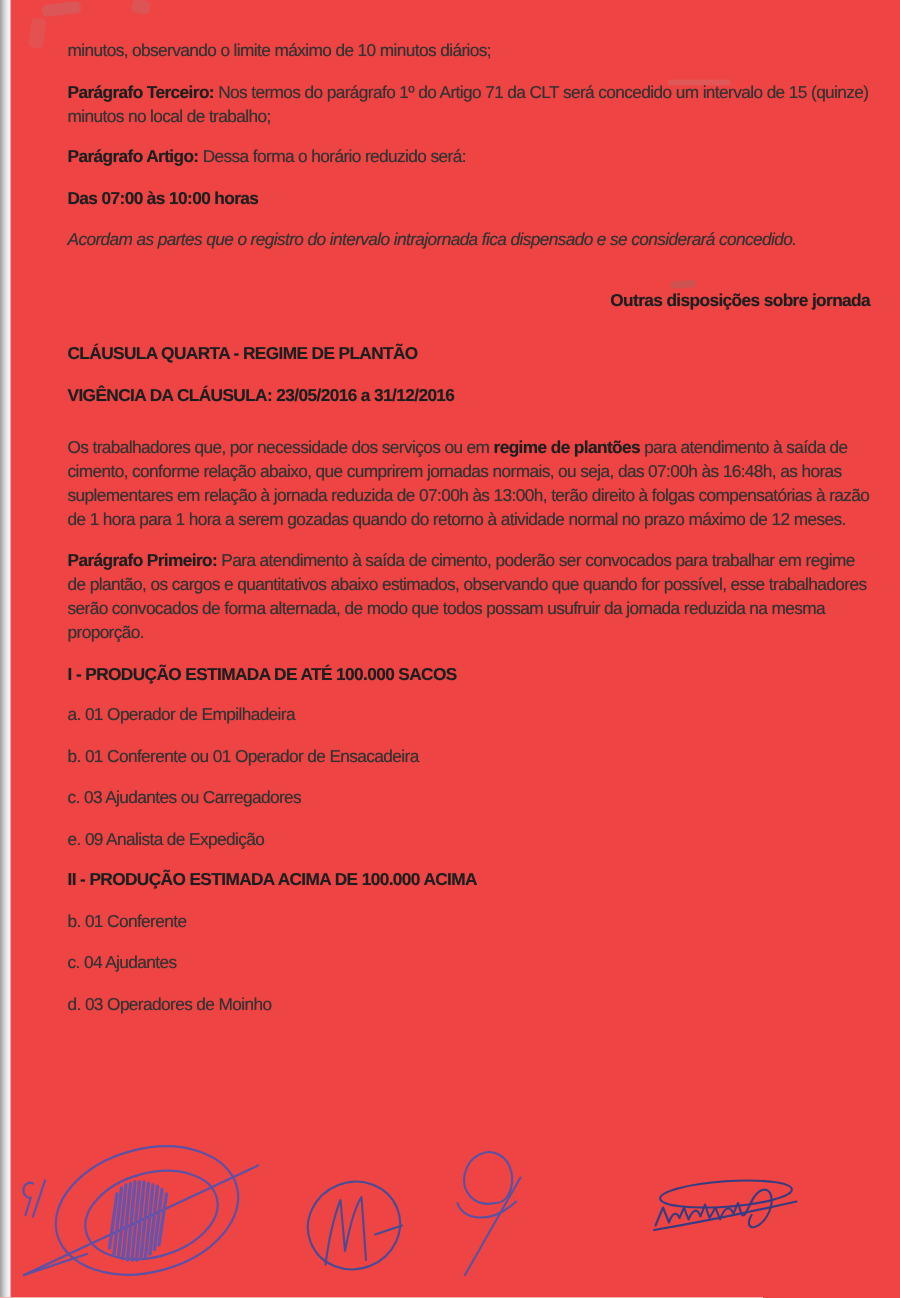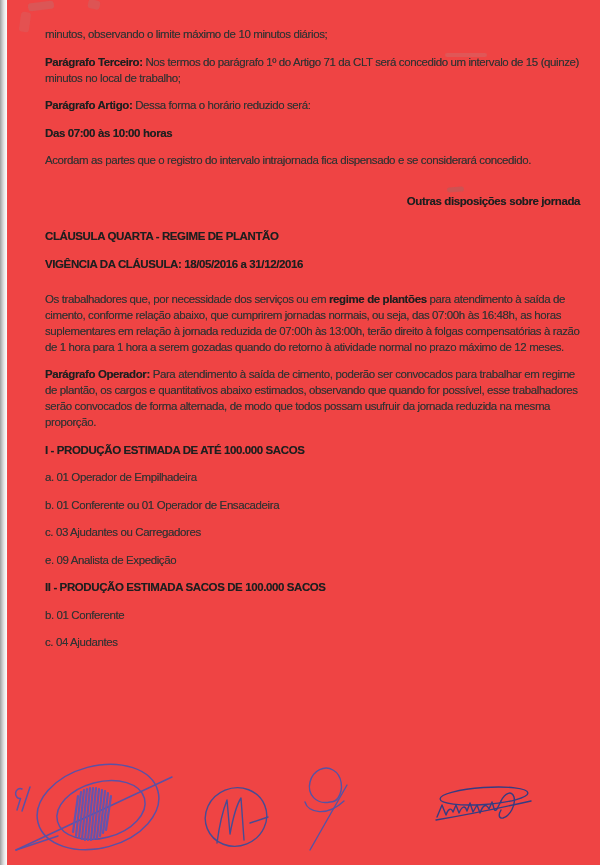--- a/index.html
+++ b/index.html
@@ -18,21 +18,21 @@
     position:absolute; left:45px; top:26px; width:535px;
   }
   .t {
     font-size:11.5px; line-height:16px; letter-spacing:-0.4px;
     margin-bottom:11.5px;
     text-shadow:0 0 0.5px rgba(45,45,45,0.55);
   }
   .t b { color:#1e1e1e; }
   .bold { font-weight:bold; color:#1e1e1e; }
   .center { text-align:right; }
-  .mb-lg { margin-bottom:25px; }
+  .mb-lg { margin-bottom:25px;font-style:italic; }
   .mb-md { margin-bottom:19px; }
   .smudge { position:absolute; border-radius:3px; }
   .sm1 { left:28px; top:2px;  width:26px; height:8px;  background:rgba(150,150,150,0.22); transform:rotate(-7deg); }
   .sm2 { left:88px; top:0px;  width:12px; height:9px;  background:rgba(150,150,150,0.20); transform:rotate(12deg); }
   .sm3 { left:20px; top:12px; width:10px; height:20px; background:rgba(160,160,160,0.14); transform:rotate(8deg); }
   .sm4 { left:447px; top:187px; width:17px; height:5px; background:rgba(120,120,120,0.28); transform:rotate(-4deg); }
   .sm5 { left:445px; top:53px; width:42px; height:4px; background:rgba(165,165,165,0.20); }
   .sigs { position:absolute; left:0; top:760px; }
   .sigs path, .sigs ellipse { fill:none; stroke-linecap:round; stroke-linejoin:round; }
 </style>
@@ -55,35 +55,36 @@
     <p class="t"><b>Parágrafo Artigo:</b><span> Dessa forma o horário reduzido será:</span></p>
 
     <p class="t bold">Das 07:00 às 10:00 horas</p>
 
     <p class="t mb-lg">Acordam as partes que o registro do intervalo intrajornada fica dispensado e se considerará concedido.</p>
 
     <p class="t bold center mb-md">Outras disposições sobre jornada</p>
 
     <p class="t bold">CLÁUSULA QUARTA - REGIME DE PLANTÃO</p>
 
-    <p class="t bold mb-md">VIGÊNCIA DA CLÁUSULA: 18/05/2016 a 31/12/2016</p>
+    <p class="t bold mb-md">VIGÊNCIA DA CLÁUSULA: 23/05/2016 a 31/12/2016</p>
 
     <p class="t"><span>Os trabalhadores que, por necessidade dos serviços ou em </span><b>regime de plantões</b><span> para atendimento à saída de cimento, conforme relação abaixo, que cumprirem jornadas normais, ou seja, das 07:00h às 16:48h, as horas suplementares em relação à jornada reduzida de 07:00h às 13:00h, terão direito à folgas compensatórias à razão de 1 hora para 1 hora a serem gozadas quando do retorno à atividade normal no prazo máximo de 12 meses.</span></p>
 
-    <p class="t"><b>Parágrafo Operador:</b><span> Para atendimento à saída de cimento, poderão ser convocados para trabalhar em regime de plantão, os cargos e quantitativos abaixo estimados, observando que quando for possível, esse trabalhadores serão convocados de forma alternada, de modo que todos possam usufruir da jornada reduzida na mesma proporção.</span></p>
+    <p class="t"><b>Parágrafo Primeiro:</b><span> Para atendimento à saída de cimento, poderão ser convocados para trabalhar em regime de plantão, os cargos e quantitativos abaixo estimados, observando que quando for possível, esse trabalhadores serão convocados de forma alternada, de modo que todos possam usufruir da jornada reduzida na mesma proporção.</span></p>
 
     <p class="t bold">I - PRODUÇÃO ESTIMADA DE ATÉ 100.000 SACOS</p>
     <p class="t">a. 01 Operador de Empilhadeira</p>
     <p class="t">b. 01 Conferente ou 01 Operador de Ensacadeira</p>
     <p class="t">c. 03 Ajudantes ou Carregadores</p>
     <p class="t">e. 09 Analista de Expedição</p>
 
-    <p class="t bold">II - PRODUÇÃO ESTIMADA SACOS DE 100.000 SACOS</p>
+    <p class="t bold">II - PRODUÇÃO ESTIMADA ACIMA DE 100.000 ACIMA</p>
     <p class="t">b. 01 Conferente</p>
     <p class="t">c. 04 Ajudantes</p>
+    <p class="t">d. 03 Operadores de Moinho</p>
   </div>
 
   <svg class="sigs" width="600" height="105" viewBox="0 0 600 105">
 
     <g stroke="#5b51a6" stroke-width="1.5">
       <ellipse cx="98" cy="47" rx="62" ry="41" transform="rotate(-15 98 47)"></ellipse>
       <ellipse cx="101" cy="50" rx="45" ry="28" transform="rotate(-15 101 50)"></ellipse>
       <path d="M16,90 L172,17"></path>
       <path d="M16,90 L58,76"></path>
       <path d="M22,29 a4.5,5 0 1 0 -1.5,9.5 l-3.5,11.5 M30,27 l-8,24"></path>

